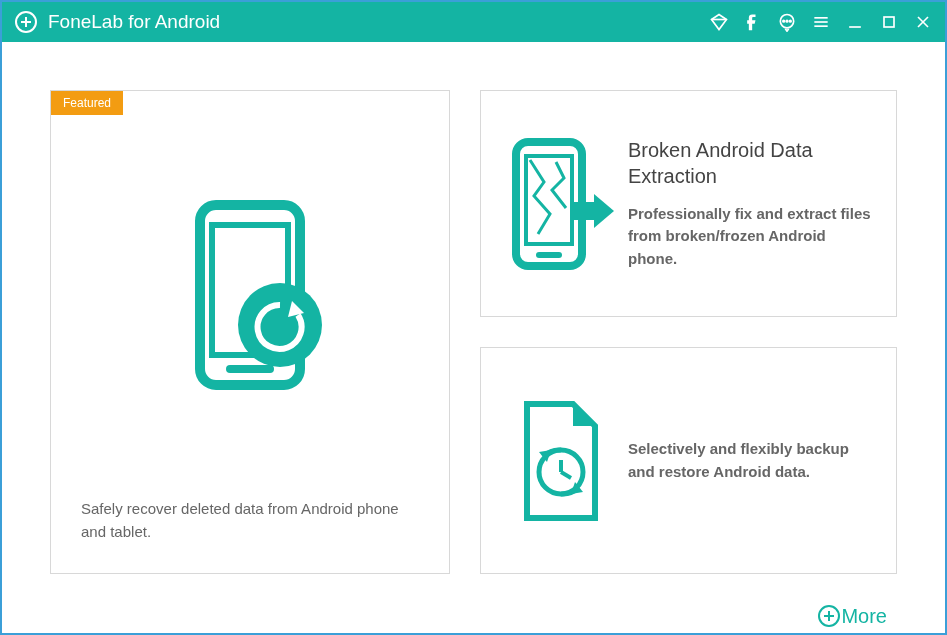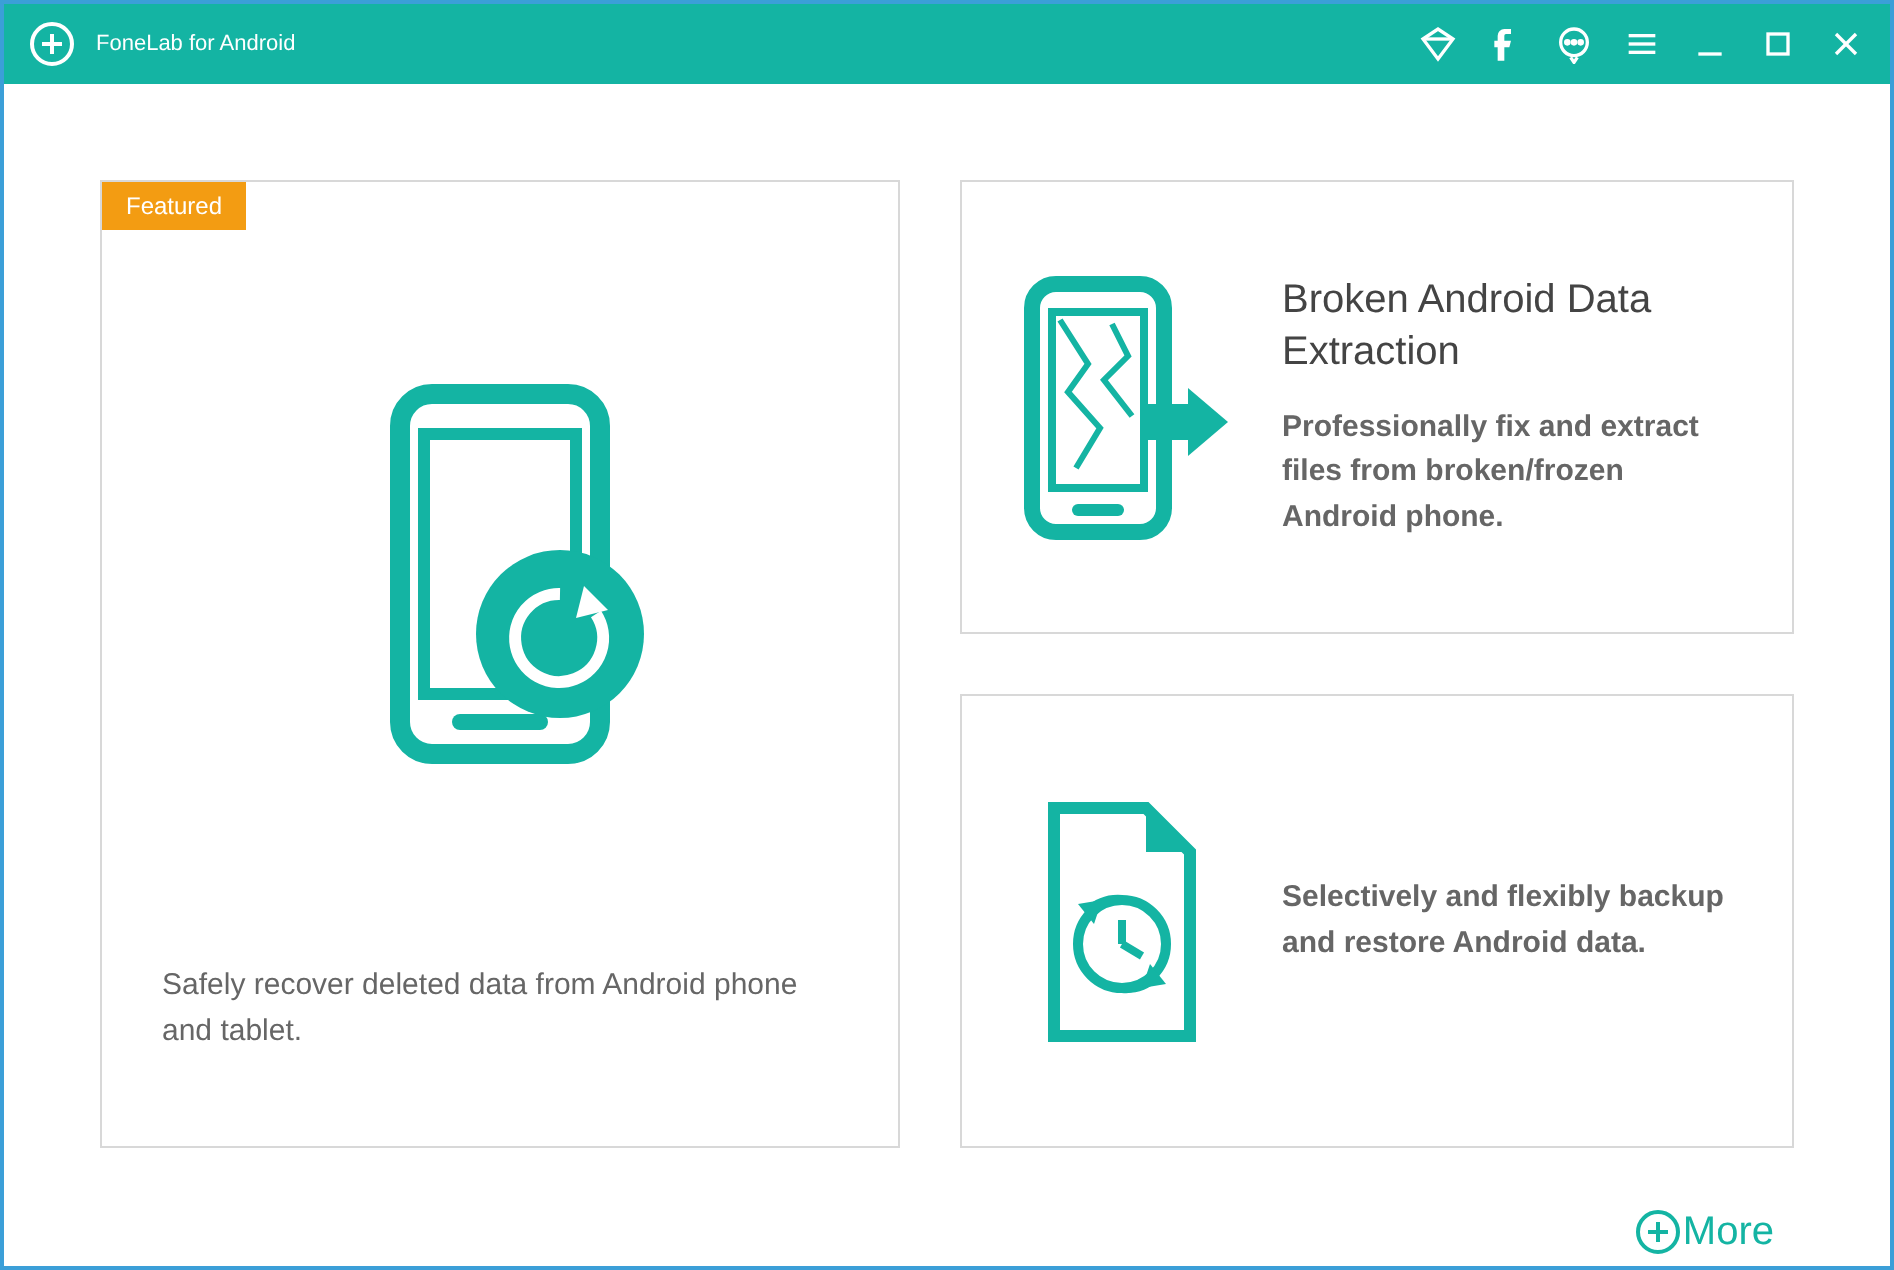--- a/index.html
+++ b/index.html
@@ -18,21 +18,21 @@
       align-items: center;
       padding: 0 12px;
       color: #fff;
     }
     .logo-icon {
       width: 24px;
       height: 24px;
       margin-right: 10px;
     }
     .app-title {
-      font-size: 11px;
+      font-size: 19px;
       font-weight: 400;
       flex: 1;
     }
     .titlebar-actions {
       display: flex;
       align-items: center;
       gap: 14px;
     }
     .titlebar-actions .ticon {
       width: 20px;
@@ -53,21 +53,21 @@
     .cards-row {
       display: flex;
       gap: 30px;
       flex: 1;
     }
     .card-large {
       width: 400px;
       height: 484px;
       border: 1px solid #d8d8d8;
       position: relative;
-      padding: 0 30px 46px 30px;
+      padding: 0 30px 30px 30px;
       cursor: pointer;
       display: flex;
       flex-direction: column;
     }
     .featured-badge {
       position: absolute;
       top: 0;
       left: 0;
       background: #f39c12;
       color: #fff;
@@ -94,21 +94,21 @@
       display: flex;
       flex-direction: column;
       gap: 30px;
       flex: 1;
     }
     .card-small {
       border: 1px solid #d8d8d8;
       height: 227px;
       padding: 30px 25px;
       display: flex;
-      gap: 25px;
+      gap: 12px;
       align-items: center;
       cursor: pointer;
     }
     .card-small .icon-box {
       width: 110px;
       display: flex;
       align-items: center;
       justify-content: center;
       flex-shrink: 0;
     }

